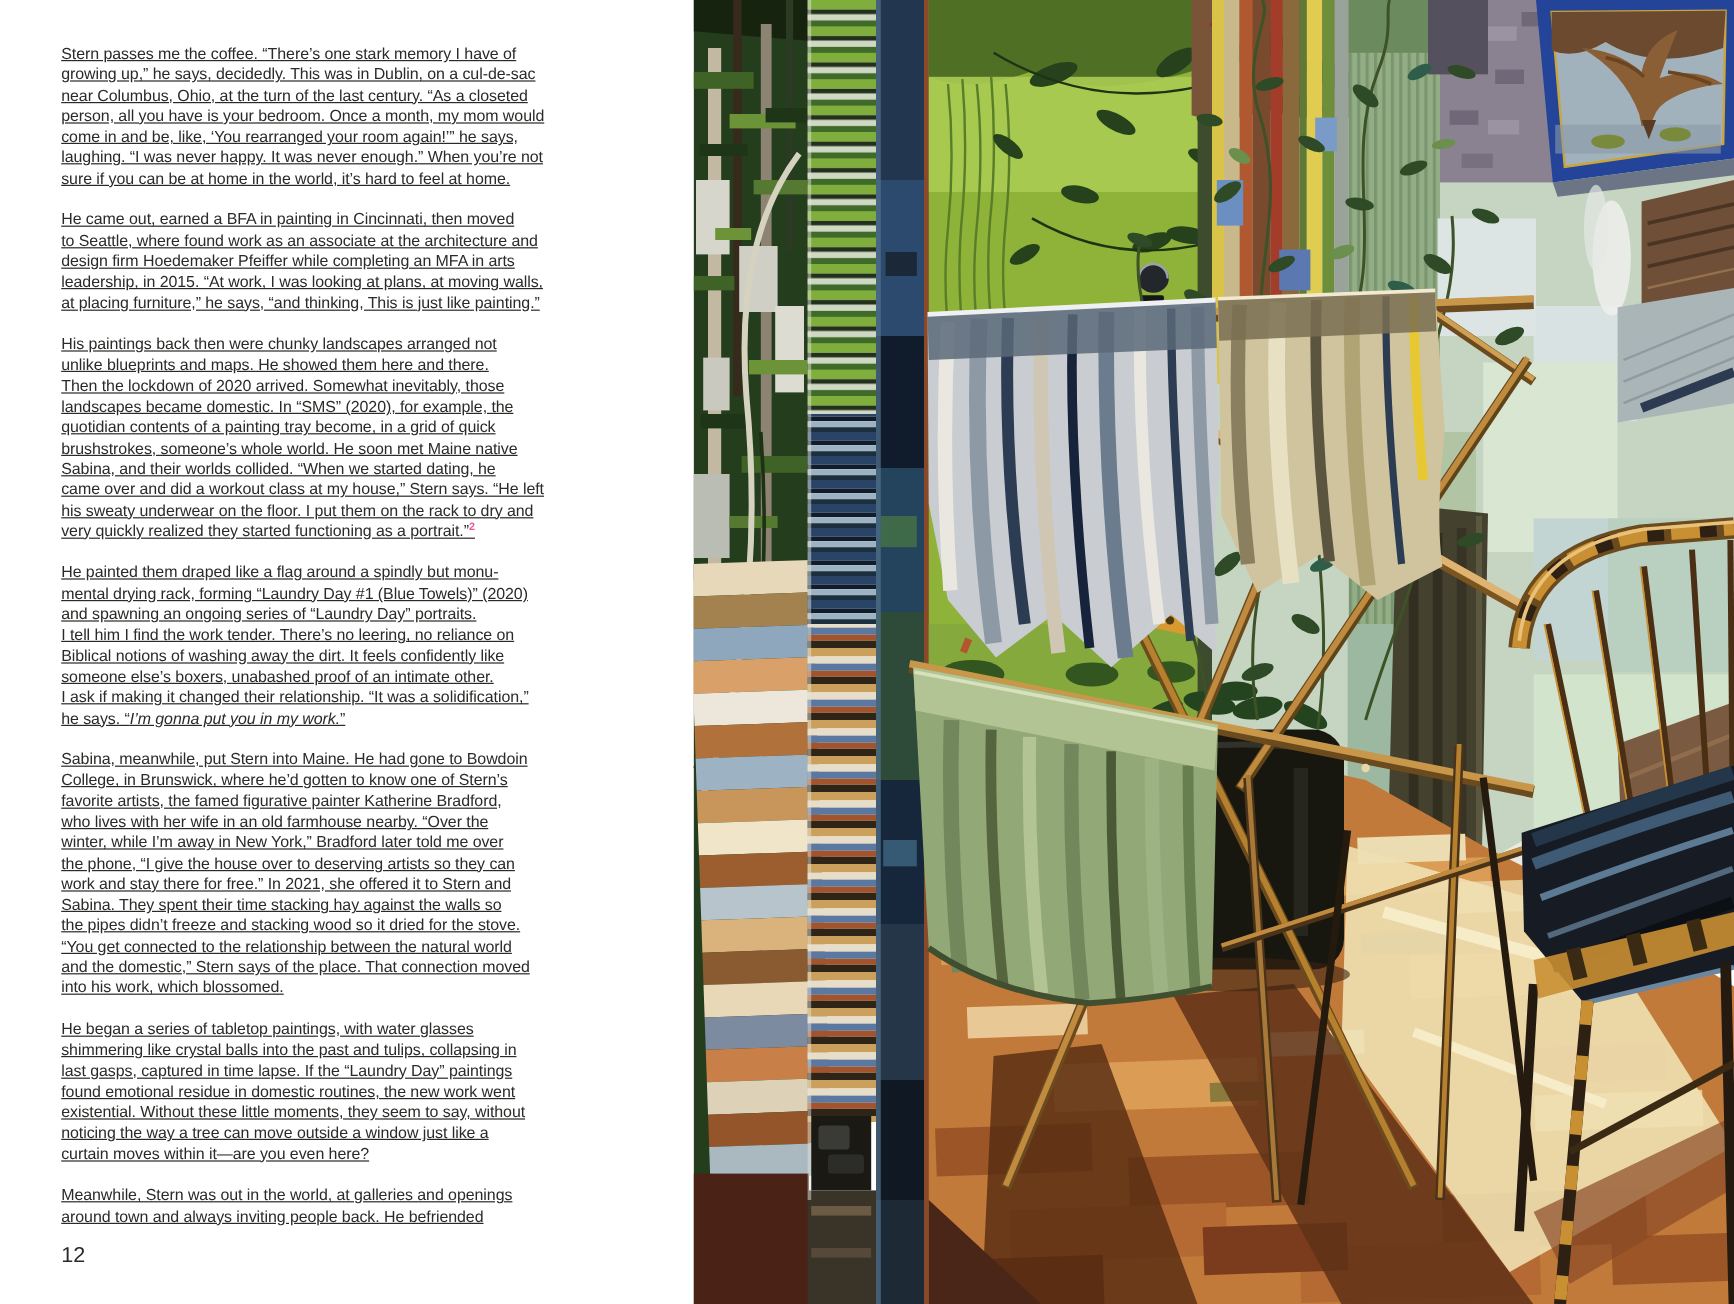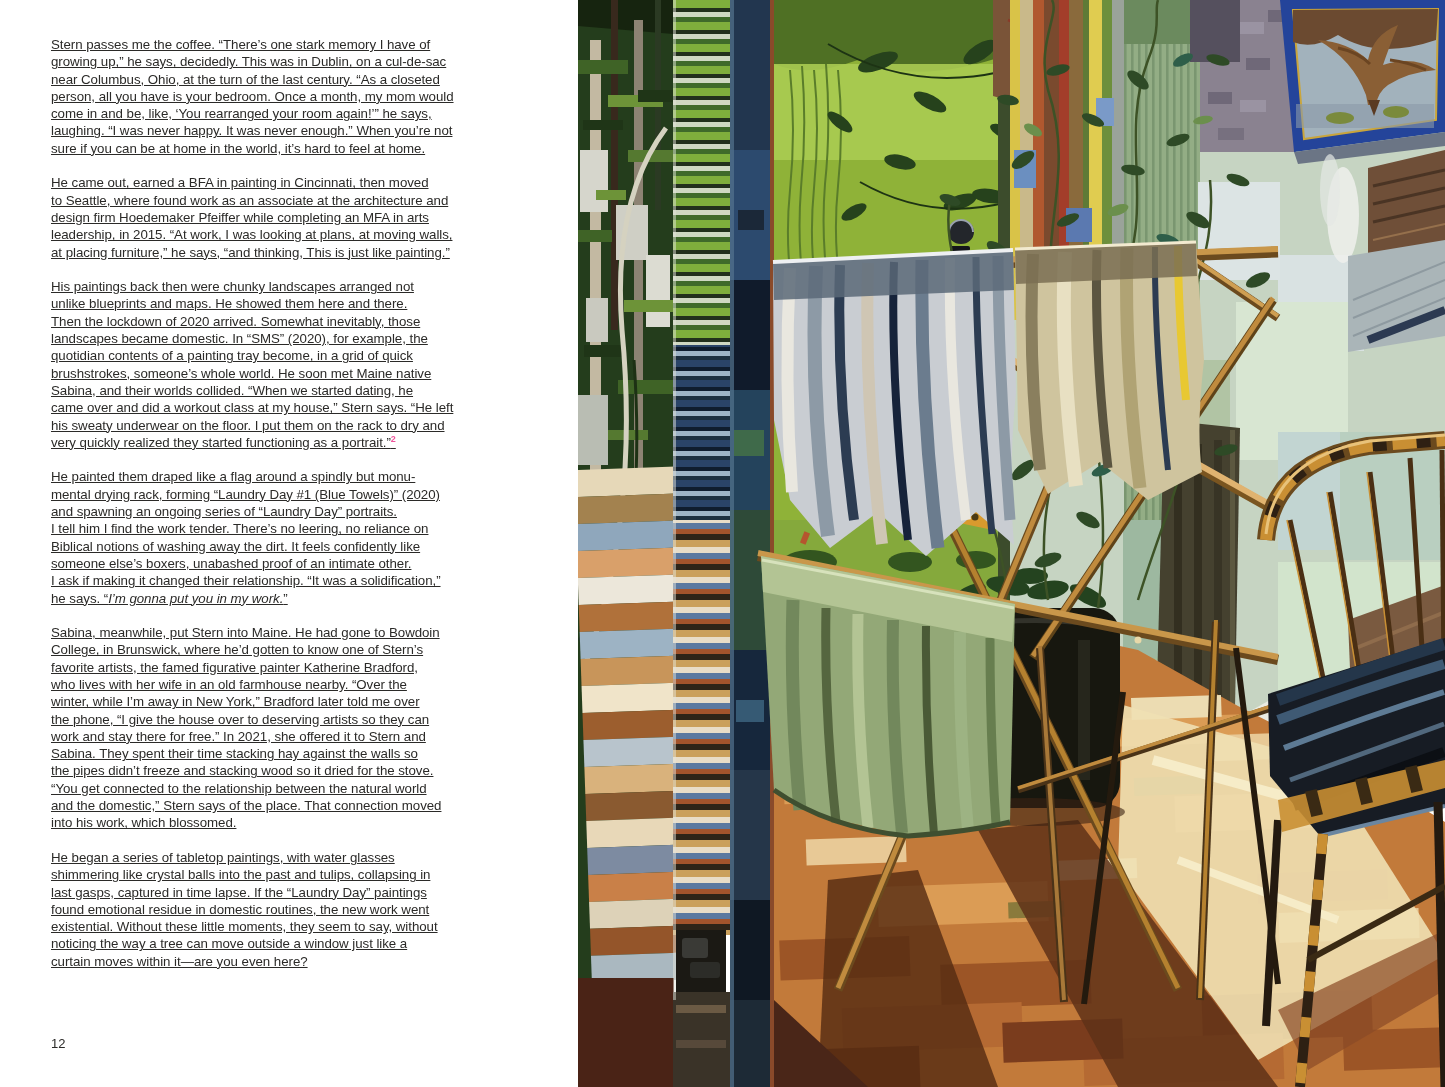--- a/index.html
+++ b/index.html
@@ -7,21 +7,21 @@
     width:1445px;height:1087px;position:relative;background:#ffffff;
     font-family:"Liberation Sans",sans-serif;overflow:hidden;
   }
   .text-col{
     position:absolute;left:51px;top:36px;width:482px;
     color:#2b2a28;font-size:13.3px;line-height:17.3px;letter-spacing:-0.05px;text-decoration:underline;
   }
   .text-col p{margin:0 0 17.3px 0;white-space:pre-line;}
   .fn{color:#f0559c;font-size:9px;vertical-align:super;line-height:0;font-weight:bold;}
   em{font-style:italic;text-align:right;}
-  .page-num{position:absolute;left:51px;top:1036px;font-size:13px;color:#2b2a28;}
+  .page-num{position:absolute;left:51px;top:1036px;font-size:18px;color:#2b2a28;}
   .artwork{position:absolute;left:578px;top:0;width:867px;height:1087px;margin:0;}
   .artwork svg{display:block;width:100%;height:100%;}
 </style>
 </head>
 <body>
 
 <main class="text-col">
   <article>
     <p><span>Stern passes me the coffee. “There’s one stark memory I have of
 growing up,” he says, decidedly. This was in Dublin, on a cul-de-sac
@@ -65,20 +65,22 @@
 “You get connected to the relationship between the natural world
 and the domestic,” Stern says of the place. That connection moved
 into his work, which blossomed.</span></p>
     <p><span>He began a series of tabletop paintings, with water glasses
 shimmering like crystal balls into the past and tulips, collapsing in
 last gasps, captured in time lapse. If the “Laundry Day” paintings
 found emotional residue in domestic routines, the new work went
 existential. Without these little moments, they seem to say, without
 noticing the way a tree can move outside a window just like a
 curtain moves within it—are you even here?</span></p>
+    <p><span>Meanwhile, Stern was out in the world, at galleries and openings
+around town and always inviting people back. He befriended</span></p>
   </article>
 </main>
 <div class="page-num">12</div>
 
 <figure class="artwork" role="img" aria-label="Expressionist oil painting of a sunlit interior: a spindly wooden folding drying rack draped with blue-gray striped towels and a sage green towel, an open louvered door onto lush green foliage, a potted houseplant, a framed painting of a brown bird, a spindle-back wooden chair with a dark cushion, and a warm orange wood floor.">
 <svg viewBox="0 0 867 1087" xmlns="http://www.w3.org/2000/svg">
   <defs>
     <pattern id="lvA" x="95" y="0" width="57" height="22" patternUnits="userSpaceOnUse">
       <rect x="0" y="0" width="57" height="8" fill="#7fae3c"></rect>
           <rect x="0" y="8" width="57" height="4" fill="#22301c"></rect>

